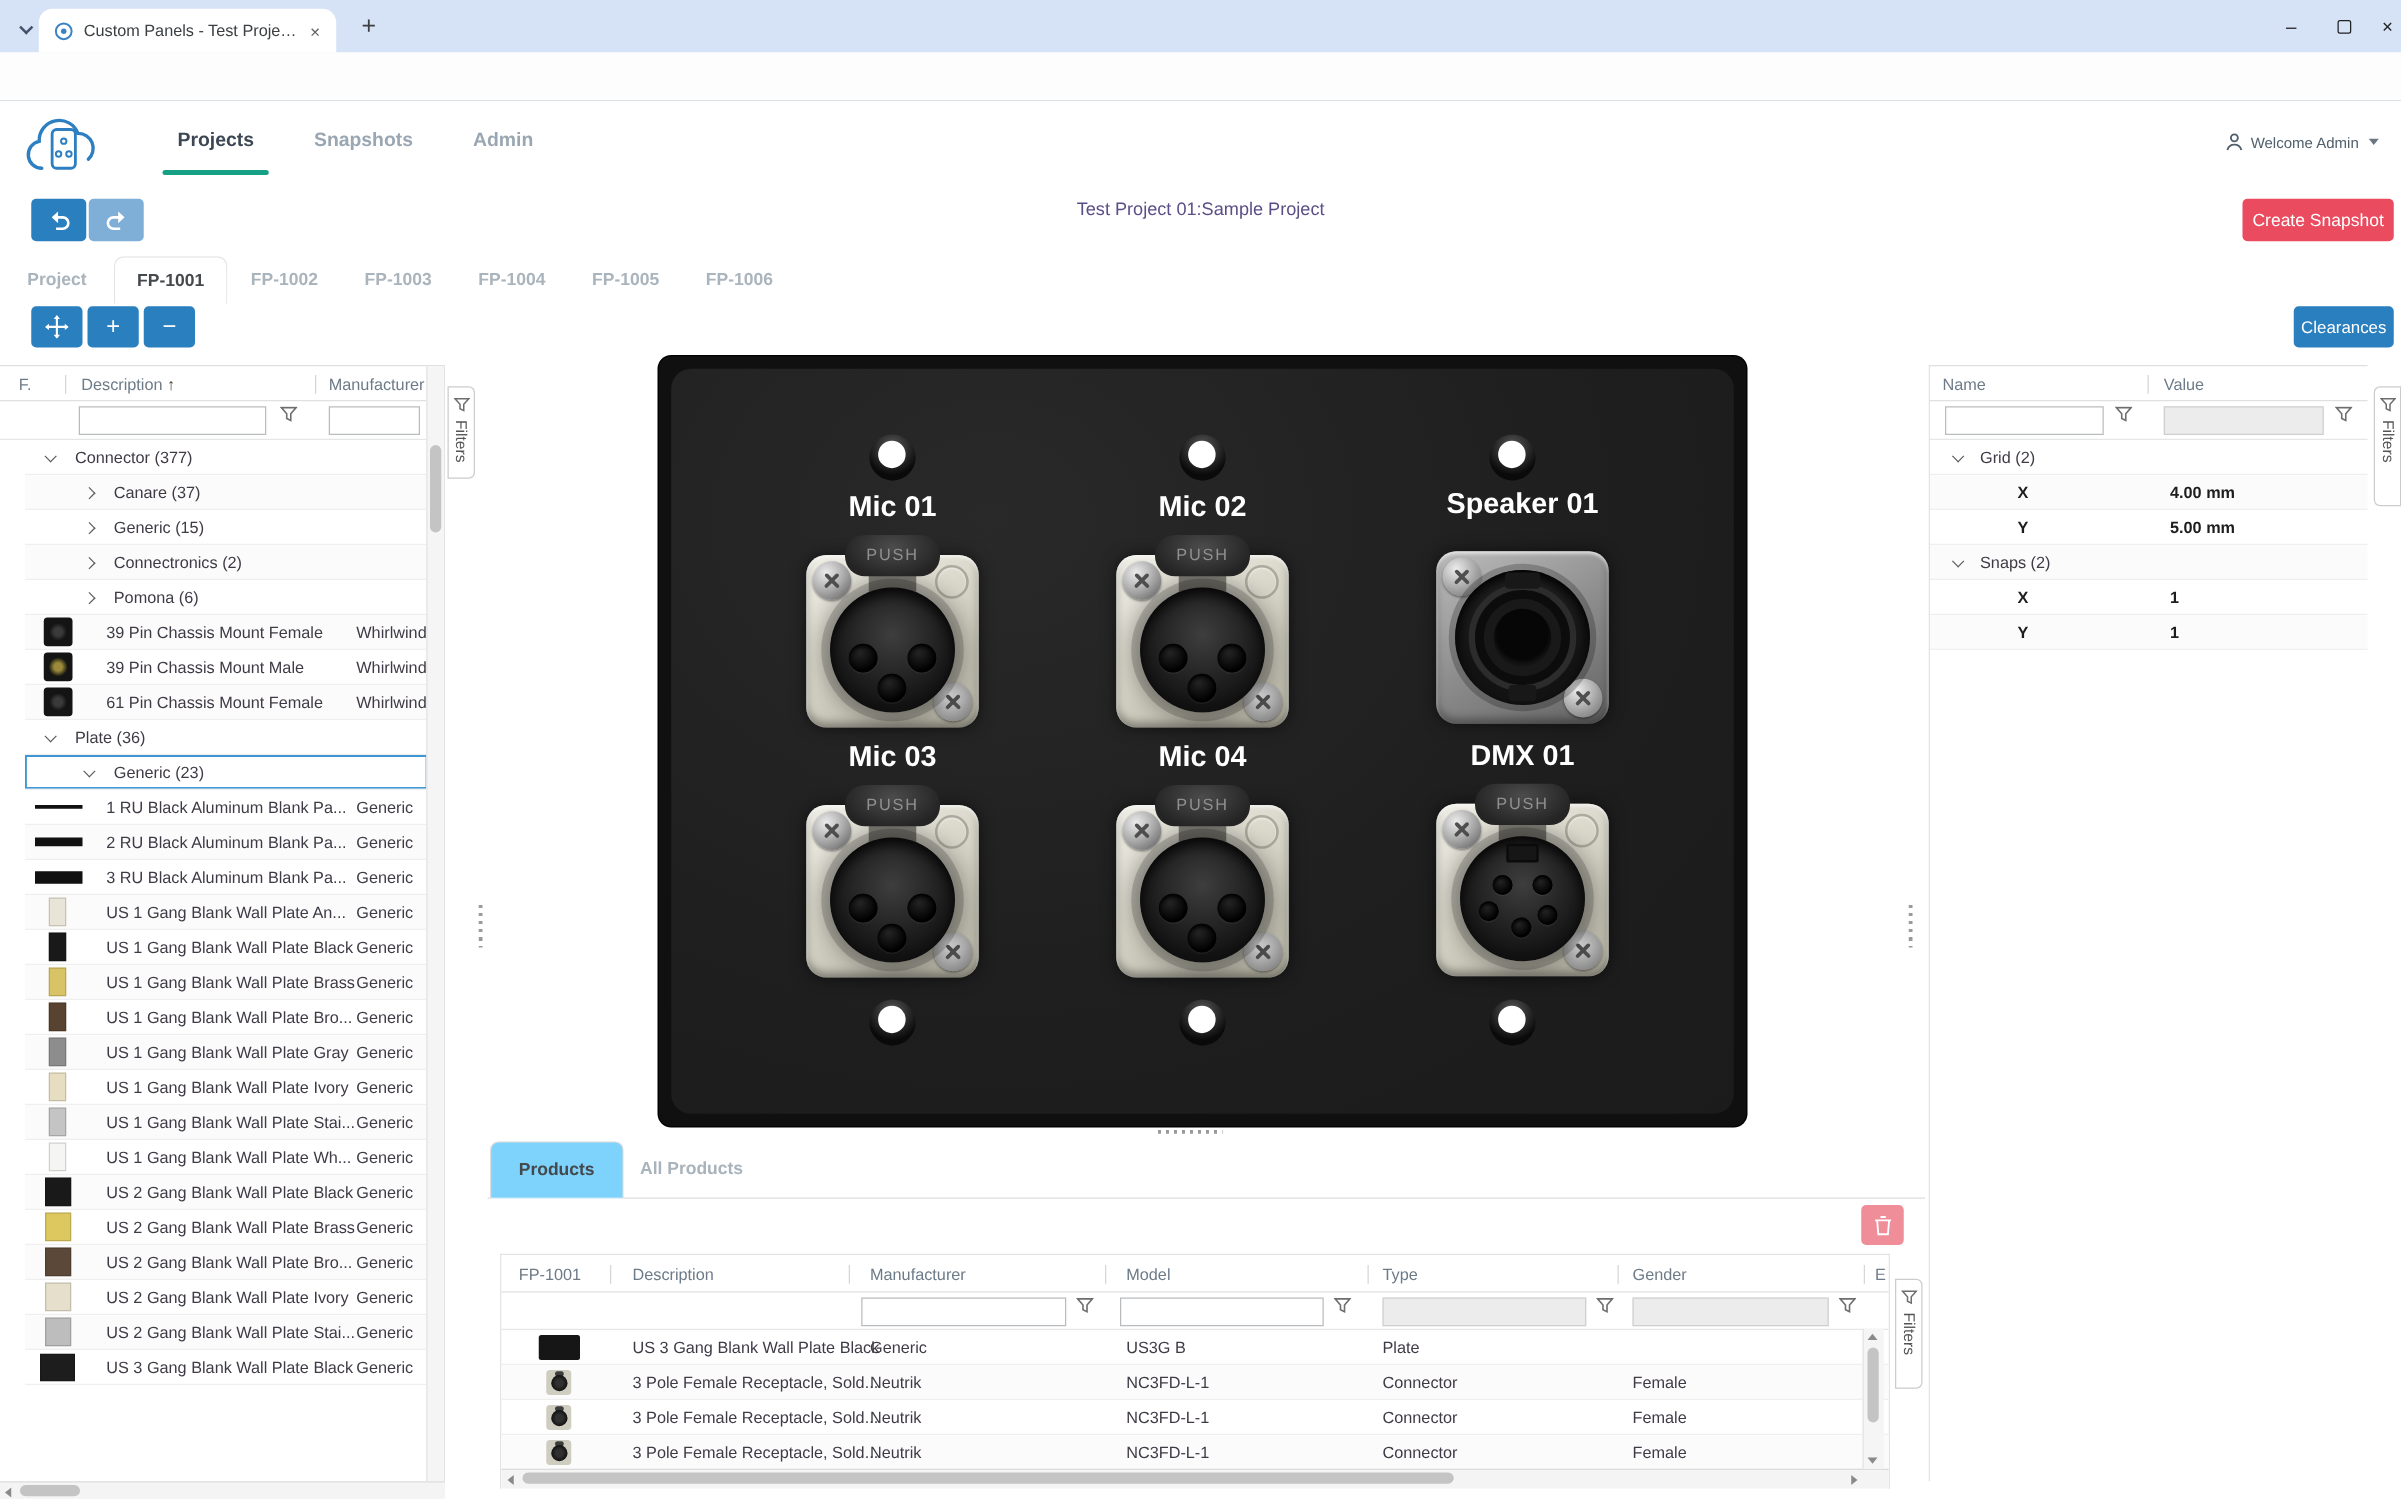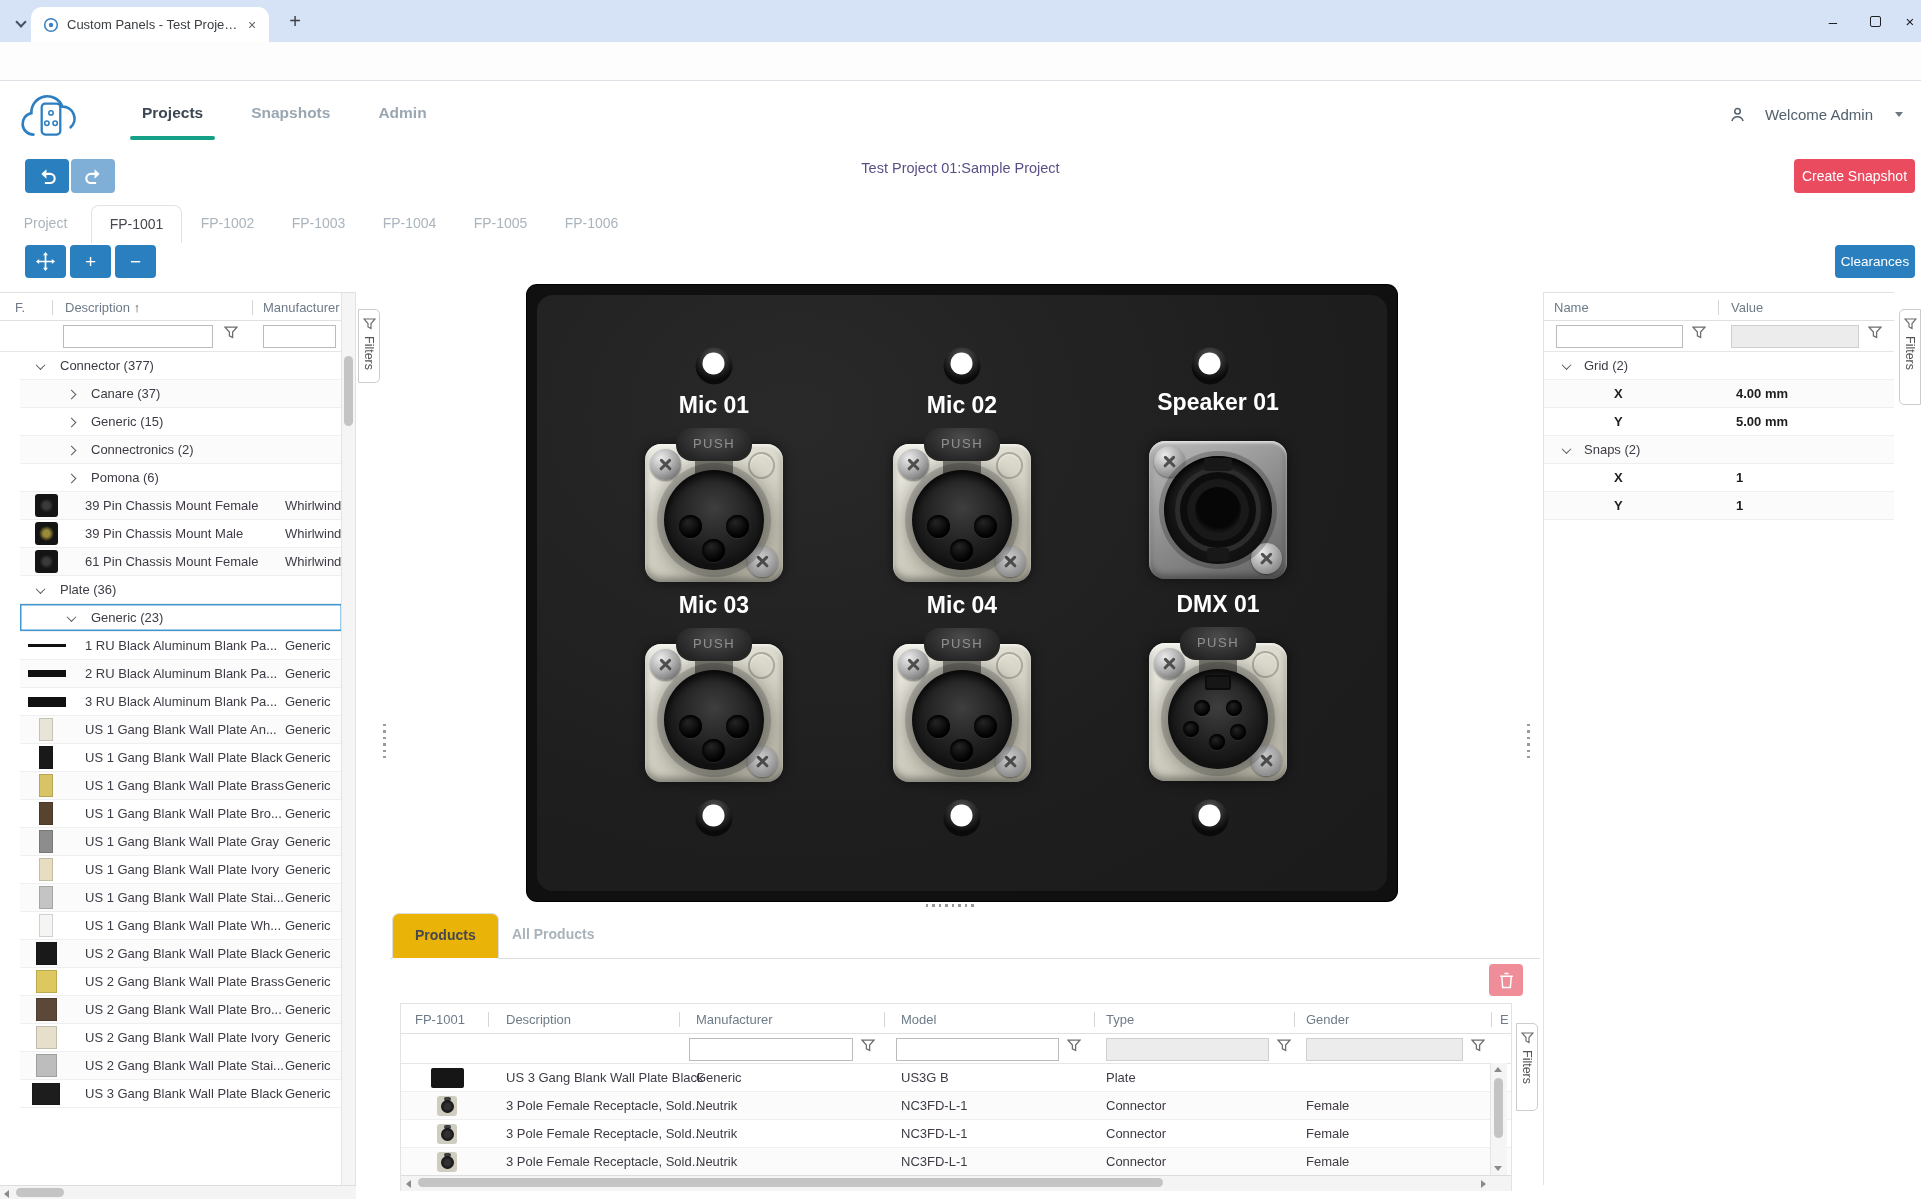--- a/index.html
+++ b/index.html
@@ -25,32 +25,32 @@
   .dots { position:absolute; left:1893px; top:50px; width:18px; height:24px; display:flex; flex-direction:column; align-items:center; justify-content:center; gap:3px; }
   .dots i { width:3px; height:3px; border-radius:50%; background:#5f6368; }
 
   
   .appheader { position:absolute; left:0; top:81px; width:1921px; height:66px; background:#fff; }
   .logo { position:absolute; left:20px; top:88px; }
   .nav { position:absolute; left:118px; top:96px; display:flex; }
   .nav .item { font-size:15.5px; color:#9aa7b2; padding:8px 24px 14px; position:relative; font-weight:600; }
   .nav .item.active { color:#3c4753; }
   .nav .item.active::after { content:""; position:absolute; left:12px; right:12px; bottom:-4px; height:4px; background:#16a085; border-radius:2px; }
-  .welcome { position:absolute; right:18px; top:106px; display:flex; align-items:center; gap:20px; font-size:15px; color:#51606d; }
+  .welcome { position:absolute; right:18px; top:106px; display:flex; align-items:center; gap:6px; font-size:12px; color:#51606d; }
   .caret { width:0; height:0; border-left:4.5px solid transparent; border-right:4.5px solid transparent; border-top:5px solid #6b7884; margin-left:2px; }
 
   
   .iconbtn { position:absolute; width:44px; height:34px; background:#2a7fbf; border-radius:4px; display:flex; align-items:center; justify-content:center; color:#fff; }
   .iconbtn.disabled { background:#7fafd6; }
   .projtitle { position:absolute; top:160px; left:0; width:1921px; text-align:center; font-size:14.5px; color:#5b4e86; }
   .redbtn { position:absolute; left:1794px; top:159px; width:121px; height:34px; background:#ea4b5f; color:#fff; border:none; border-radius:4px; font-size:14px; font-family:inherit; }
 
   
   .viewtabs { position:absolute; left:0; top:205px; height:38px; display:flex; }
-  .vtab { width:91px; text-align:center; font-size:14px; color:#aab4bc; padding-top:10px; font-weight:400; }
+  .vtab { width:91px; text-align:center; font-size:14px; color:#aab4bc; padding-top:10px; font-weight:700; }
   .vtab.active { background:#fff; border:1px solid #e3e3e3; border-bottom:none; border-radius:8px 8px 0 0; color:#45484c; }
 
   
   .tbtn { position:absolute; top:245px; width:41px; height:33px; background:#2a7fbf; border-radius:4px; color:#fff; display:flex; align-items:center; justify-content:center; font-size:19px; }
   .clearances { position:absolute; left:1835px; top:245px; width:80px; height:33px; background:#2a7fbf; color:#fff; border:none; border-radius:4px; font-size:13.5px; font-family:inherit; }
 
   
   .grid-head { font-size:13px; color:#6d7b88; }
   .colsep { position:absolute; top:7px; height:15px; width:1px; background:#d4d7da; }
   .finput { position:absolute; height:23px; border:1px solid #b9bcbf; background:#fff; font-family:inherit; font-size:12px; padding:0 5px; }
@@ -141,21 +141,21 @@
   .prow:nth-child(even) { background:#fbfbfb; }
   .prow .texp { position:absolute; left:19px; }
   .prow .glabel { position:absolute; left:40px; color:#3f3a45; }
   .prow .pname { position:absolute; left:70px; font-weight:bold; color:#1d1d1d; }
   .prow .pval { position:absolute; left:192px; font-weight:bold; color:#1d1d1d; }
 
   
   .prodtabs { position:absolute; left:390px; top:913px; width:1150px; height:46px; }
   .prodtabs .line { position:absolute; left:0; right:0; bottom:0; height:1px; background:#ddd; }
   .ptab { position:absolute; top:0; height:46px; padding:13px 22px 0; font-size:14px; font-weight:600; color:#a9b3bb; }
-  .ptab.active { background:#eab308; border:1px solid #ddd; border-bottom:1px solid #fff; border-radius:7px 7px 0 0; color:#45484c; z-index:2; }
+  .ptab.active { background:#7dd3fc; border:1px solid #ddd; border-bottom:1px solid #fff; border-radius:7px 7px 0 0; color:#45484c; z-index:2; }
   .delbtn { position:absolute; left:1489px; top:964px; width:34px; height:32px; background:#ef8d99; border:none; border-radius:4px; display:flex; align-items:center; justify-content:center; }
   .botgrid { position:absolute; left:400px; top:1003px; width:1112px; height:188px; border:1px solid #e3e3e3; border-bottom:none; background:#fff; overflow:hidden; }
   .bg-head { position:absolute; left:0; top:0; width:100%; height:30px; border-bottom:1px solid #e0e0e0; }
   .bg-filter { position:absolute; left:0; top:30px; width:100%; height:30px; border-bottom:1px solid #e6e6e6; }
   .bg-rows { position:absolute; left:0; top:60px; width:100%; }
   .brow { position:relative; height:28px; border-bottom:1px solid #efefef; font-size:13px; color:#3f3a45; }
   .brow:nth-child(even) { background:#fbfbfb; }
   .bcell { position:absolute; top:6px; white-space:nowrap; }
   .bicon { position:absolute; top:4px; }
   .bicon.plate3 { left:30px; width:33px; height:20px; background:#161616; border-radius:2px; }

